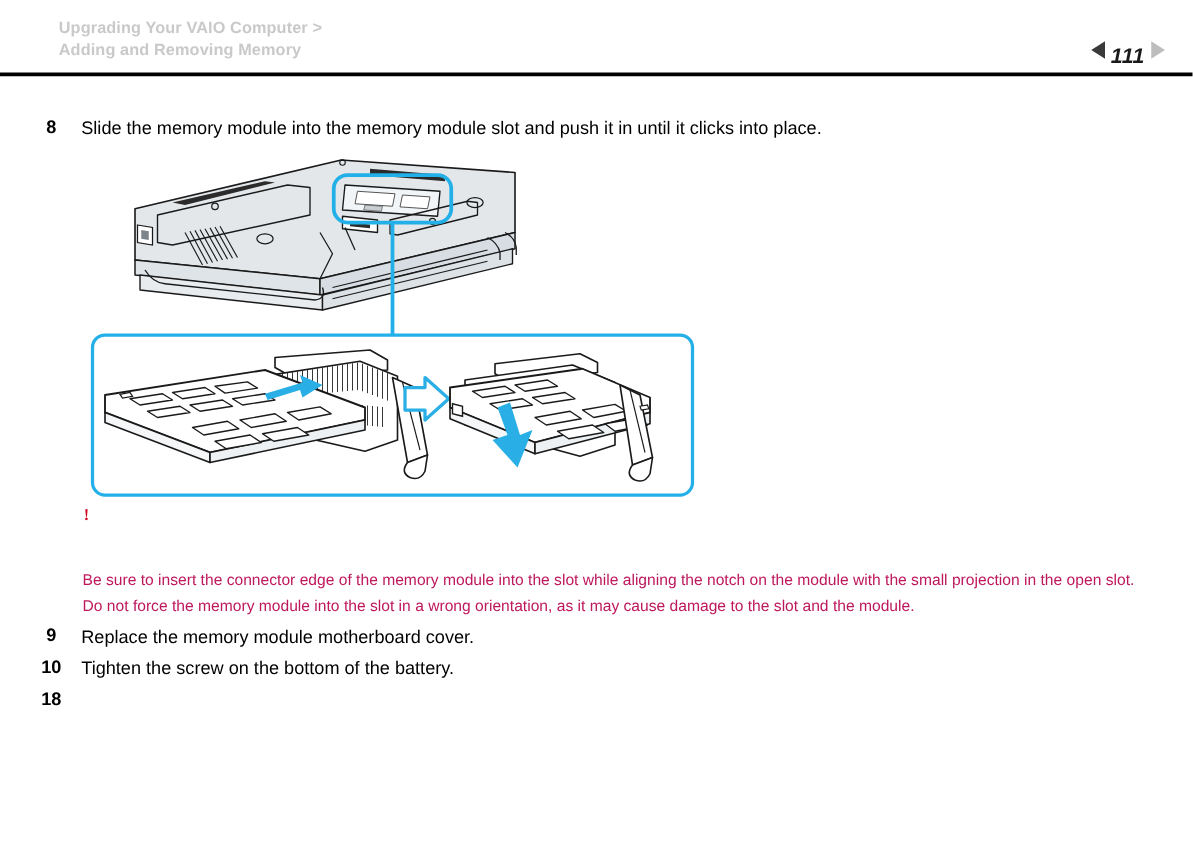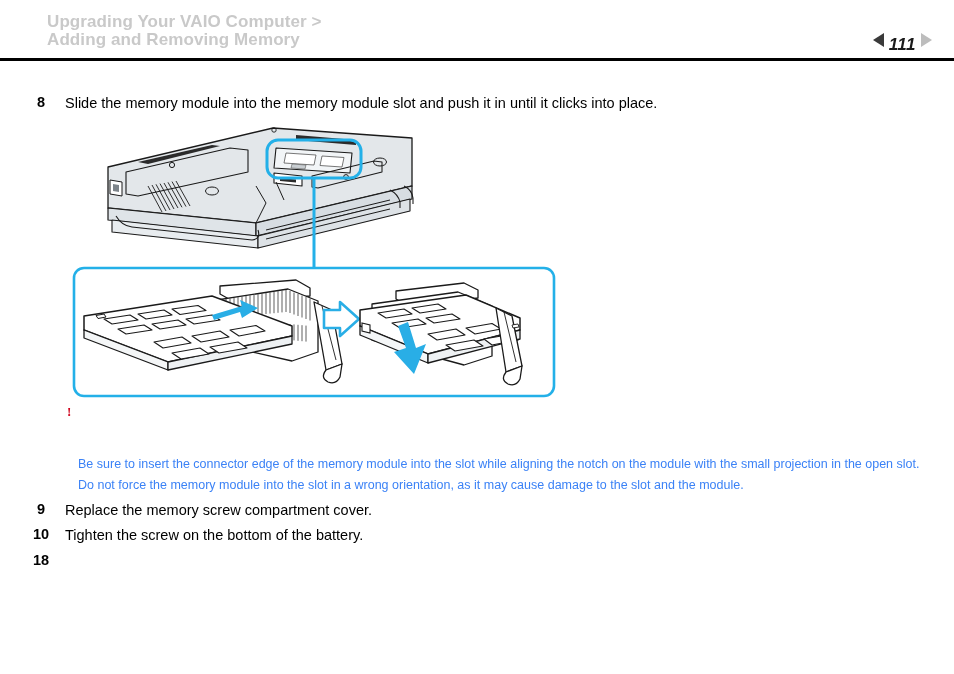--- a/index.html
+++ b/index.html
@@ -20,21 +20,21 @@
   #page-header {
     position: absolute;
     left: 0; top: 0;
     width: 954px;
     height: 58px;
   }
   #breadcrumb {
     position: absolute;
     left: 47px;
     top: 13px;
-    font-size: 17px;
+    font-size: 13px;
     font-weight: bold;
     line-height: 18px;
     color: #c9c9c9;
     letter-spacing: 0.1px;
     white-space: pre-line;
   }
   #pager {
     position: absolute;
     right: 22px;
     top: 24px;
@@ -126,26 +126,26 @@
     margin: 0 0 1px 1px;
     font-family: "Liberation Serif", serif;
   }
   #warn-text {
     font-size: 12.5px;
     line-height: 16px;
     color: #111;
   }
   #note-paragraph {
     position: absolute;
-    left: 78px;
+    left: 66px;
     top: 396px;
     width: 852px;
     font-size: 12.5px;
     line-height: 21px;
-    color: #3b82f6;
+    color: #be185d;
   }
 </style>
 </head>
 <body>
 
 <div id="page-header">
   <div id="breadcrumb">Upgrading Your VAIO Computer &gt;
 Adding and Removing Memory</div>
 
   <div id="pager">
@@ -373,21 +373,21 @@
   </div>
 
   <div id="note-block">
     <div id="warn-mark">!</div>
   </div>
 
   <div id="note-paragraph">Be sure to insert the connector edge of the memory module into the slot while aligning the notch on the module with the small projection in the open slot. Do not force the memory module into the slot in a wrong orientation, as it may cause damage to the slot and the module.</div>
 
   <div class="step-row" id="step9">
     <span class="step-num">9</span>
-    <span class="step-text">Replace the memory screw compartment cover.</span>
+    <span class="step-text">Replace the memory module motherboard cover.</span>
   </div>
   <div class="step-row" id="step10">
     <span class="step-num">10</span>
     <span class="step-text">Tighten the screw on the bottom of the battery.</span>
   </div>
   <div class="step-row" id="step11">
     <span class="step-num">18</span>
   </div>
 
 </div>

